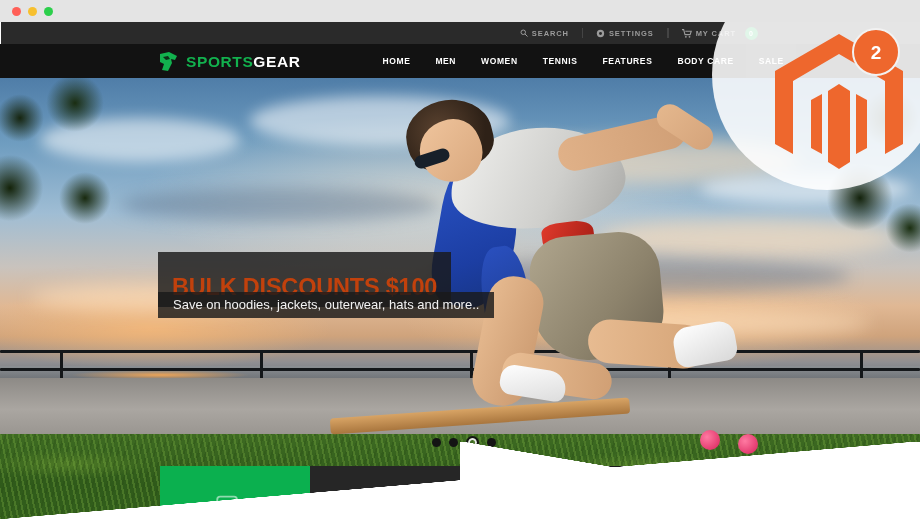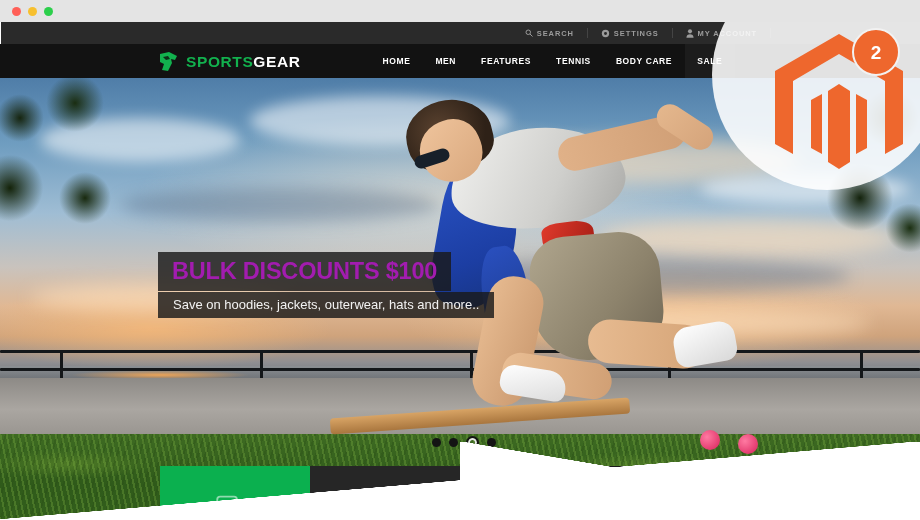--- a/index.html
+++ b/index.html
@@ -128,23 +128,23 @@
   .sk-shoeB{position:absolute;left:282px;top:238px;width:62px;height:40px;
     background:linear-gradient(160deg,#ffffff,#d8d8d8);border-radius:16px 16px 12px 12px;transform:rotate(-10deg);}
   .board{position:absolute;left:330px;top:330px;width:300px;height:16px;
     background:linear-gradient(#d8a465,#a9763e);border-radius:4px;transform:rotate(-4deg);}
   .wheel{position:absolute;width:20px;height:20px;border-radius:50%;
     background:radial-gradient(circle at 35% 35%,#ff7aa2,#d8205a);}
 
   
   .cap1{position:absolute;left:158px;top:174px;background:rgba(26,26,26,.82);
     padding:8px 14px 7px 14px;}
-  .cap1 span{color:#a21caf;font-size:23.5px;font-weight:bold;letter-spacing:-.2px;
+  .cap1 span{color:#c2410c;font-size:23.5px;font-weight:bold;letter-spacing:-.2px;
     line-height:1;text-transform:uppercase;display:block;
-    font-family:"Liberation Sans",sans-serif;}
+    font-family:"Liberation Sans",sans-serif;margin-top:16px;}
   .cap2{position:absolute;left:158px;top:214px;background:rgba(26,26,26,.82);padding:6px 15px;}
   .cap2 span{color:#f2f2f2;font-size:13px;line-height:1.1;display:block;}
   .shopbtn{position:absolute;left:158px;top:267px;background:#0bb04f;padding:8px 16px;cursor:pointer;}
   .shopbtn span{color:#fff;font-size:9.5px;font-weight:bold;letter-spacing:.8px;text-transform:uppercase;}
 
   .dots{position:absolute;left:432px;top:358px;display:flex;gap:8px;align-items:center;}
   .dot{width:9px;height:9px;border-radius:50%;background:#141414;cursor:pointer;}
   .dot.active{background:transparent;border:2px solid #141414;box-shadow:inset 0 0 0 2px #e8e8e8;}
 
   
@@ -230,52 +230,55 @@
           <span>
             <svg width="9" height="9" viewBox="0 0 16 16">
                 <circle cx="8" cy="8" r="6.5" fill="#9b9b9b"></circle>
                 <circle cx="8" cy="8" r="2.6" fill="#2a2a2a"></circle>
               </svg>
           </span>
           <span>Settings</span>
         </div>
         <div class="util-sep"></div>
 
+        <div class="util-sep"></div>
+
         <div class="util-item">
           <span>
-            <svg width="8" height="9" viewBox="0 0 14 16">
-                <circle cx="7" cy="4.2" r="3.6" fill="#9b9b9b"></circle>
-                <path d="M0.6 15.5c0-4 2.9-6 6.4-6s6.4 2 6.4 6z" fill="#9b9b9b"></path>
+            <svg width="10" height="9" viewBox="0 0 18 16">
+                <path d="M0 1h3l2.4 9h9.2l2-6H6" fill="none" stroke="#9b9b9b" stroke-width="2"></path>
+                <circle cx="7" cy="14" r="1.6" fill="#9b9b9b"></circle>
+                <circle cx="13.5" cy="14" r="1.6" fill="#9b9b9b"></circle>
               </svg>
           </span>
-          <span>My Account</span>
-        </div>
-        <div class="util-sep"></div>
-
+          <span>My Cart</span>
+          <span class="cart-count">0</span>
+        </div>
       </div>
     </div>
 
     <div class="navbar">
       <div class="logo">
         <span class="logo-mark">
           <svg width="22" height="21" viewBox="0 0 22 21">
             <path d="M2 3 L11 1 L19 5 L17 9 L13 8 L14 12 L10 20 L4 19 L6 13 L2 11 Z" fill="#12b14e"></path>
             <path d="M5 6 L10 5 L12 8 L8 9 Z" fill="#0d2f18"></path>
           </svg>
         </span>
         <span class="logo-text">
           <span class="a">SPORTS</span><span class="b">GEAR</span>
         </span>
       </div>
 
       <div class="menu">
         <div class="menu-item">Home</div>
         <div class="menu-item">Men</div>
+        <div class="menu-item">Women</div>
+        <div class="menu-item">Tennis</div>
         <div class="menu-item">Features</div>
-        <div class="menu-item">Tennis</div>
         <div class="menu-item">Body Care</div>
         <div class="menu-item sale">Sale</div>
       </div>
     </div>
 
     <div class="hero">
       <div class="hero-photo">
         <div class="sky"></div>
 
         <div class="cloud" style="left:40px;top:40px;width:200px;height:44px;"></div>

